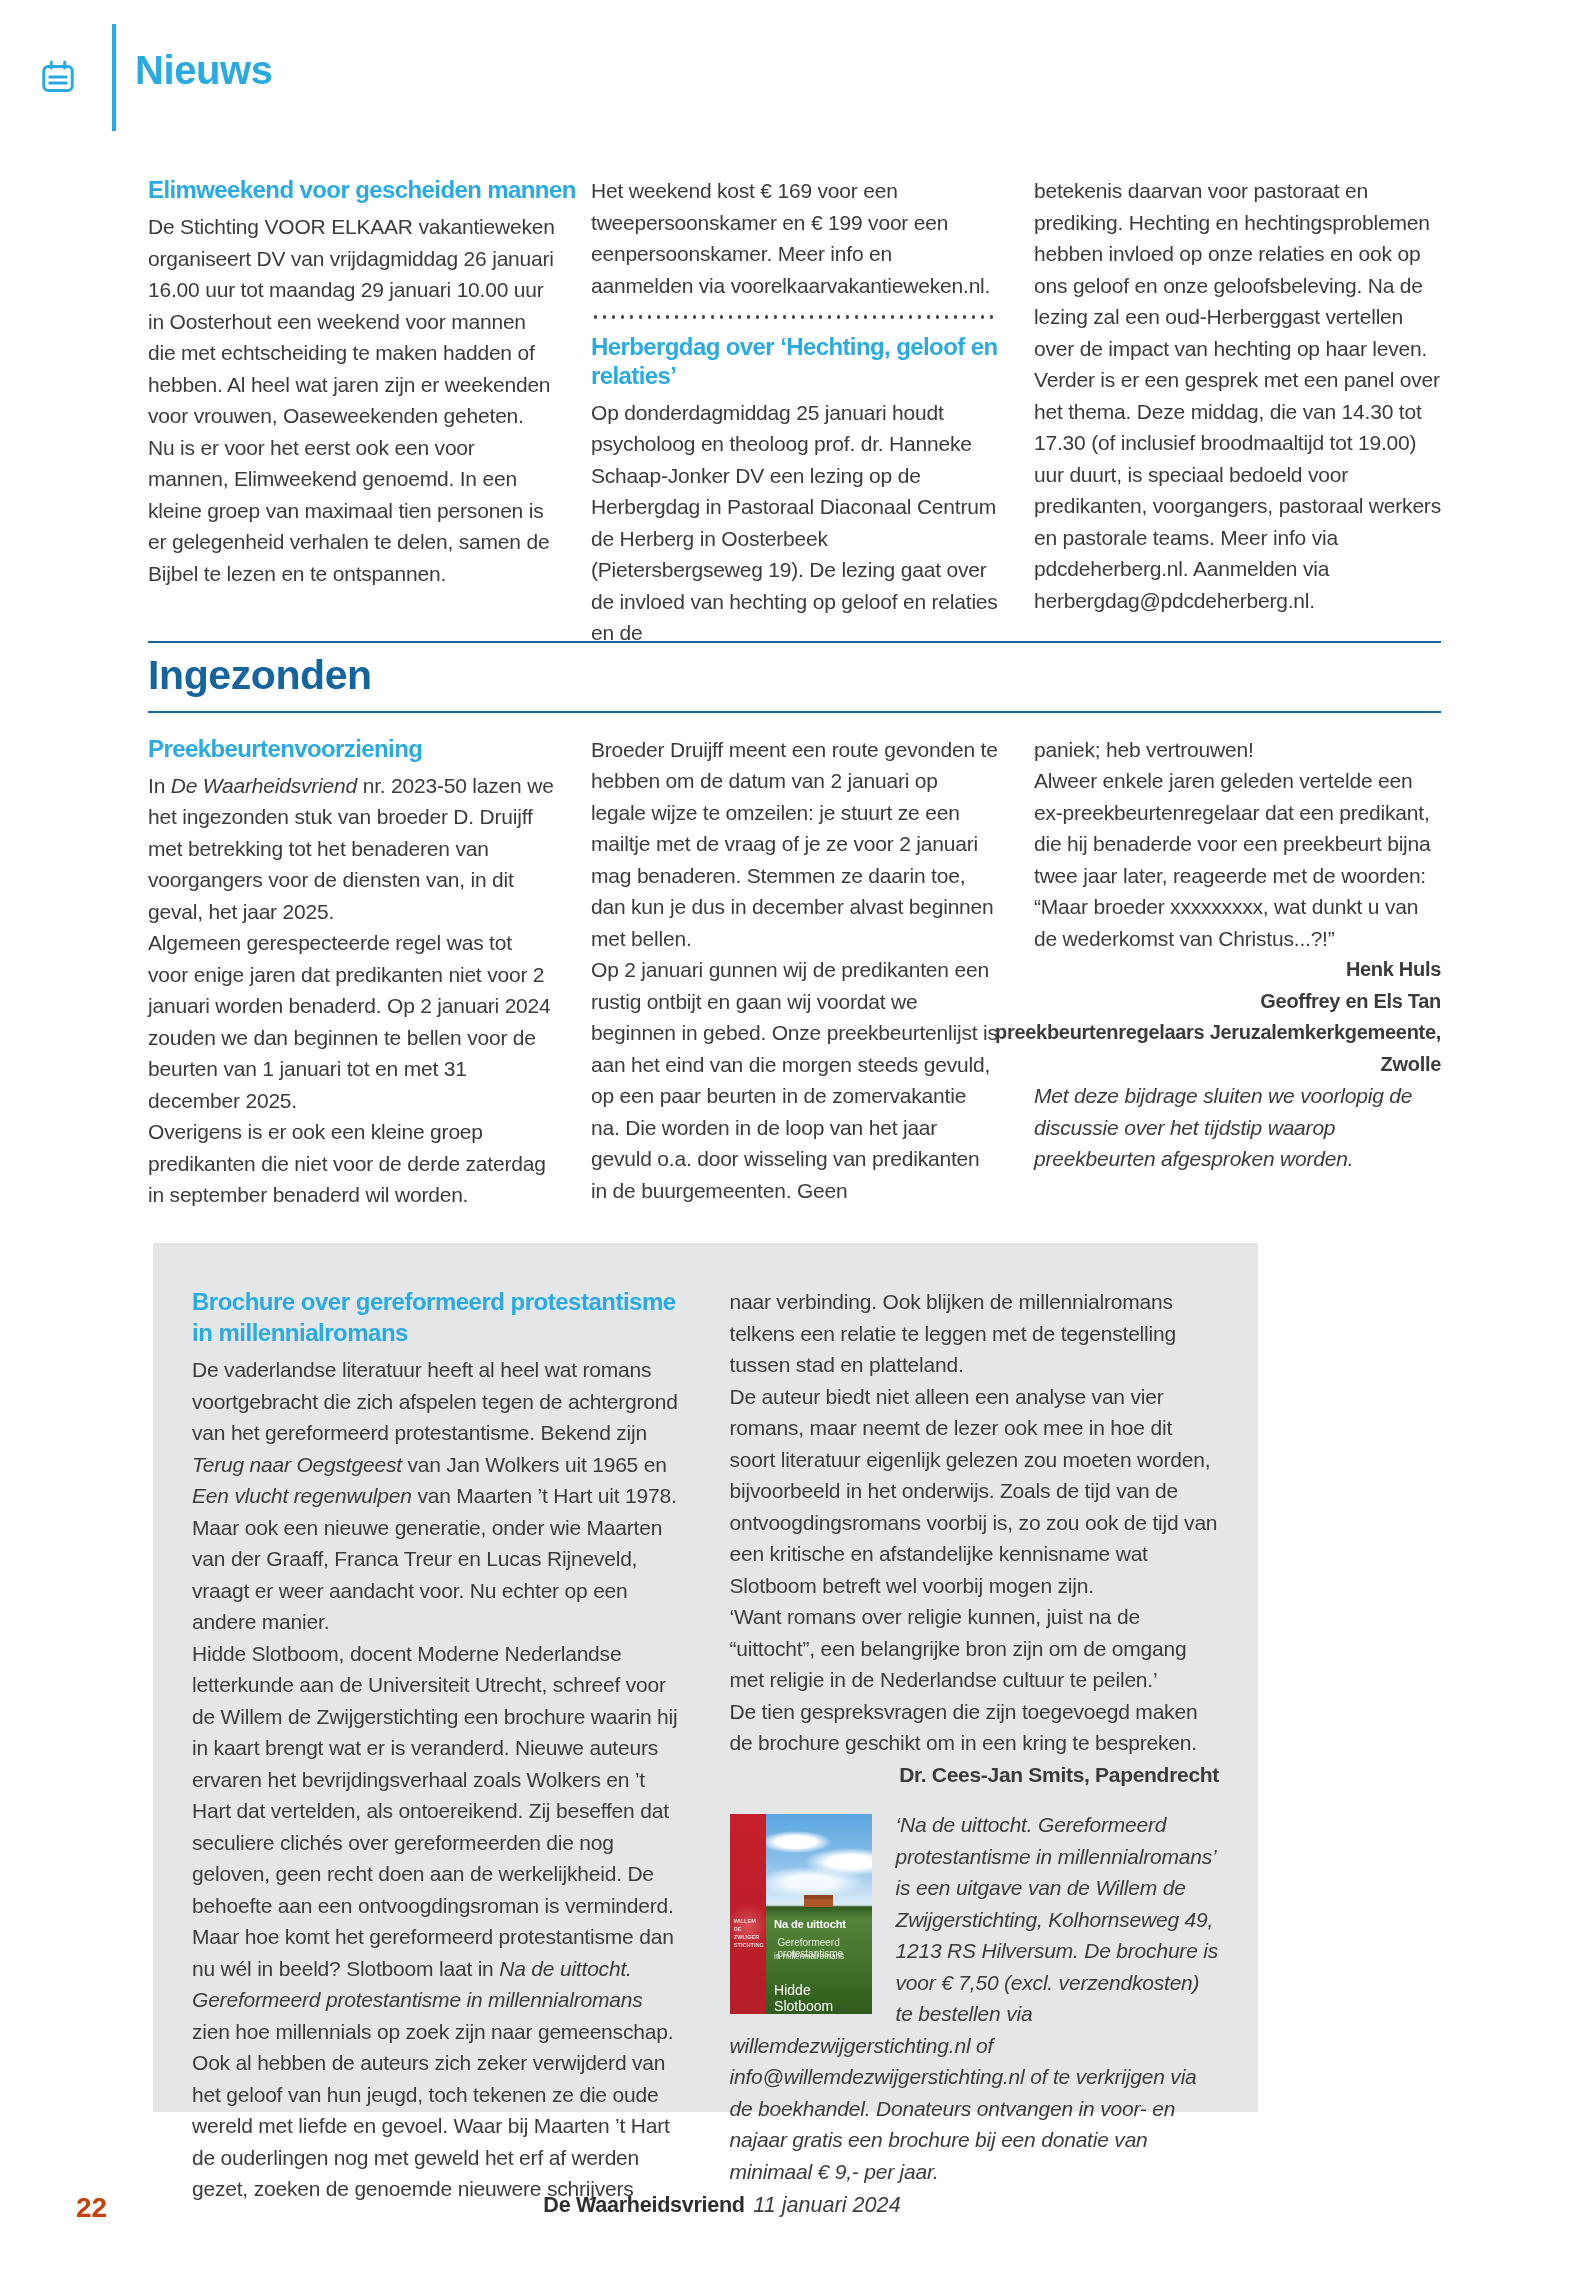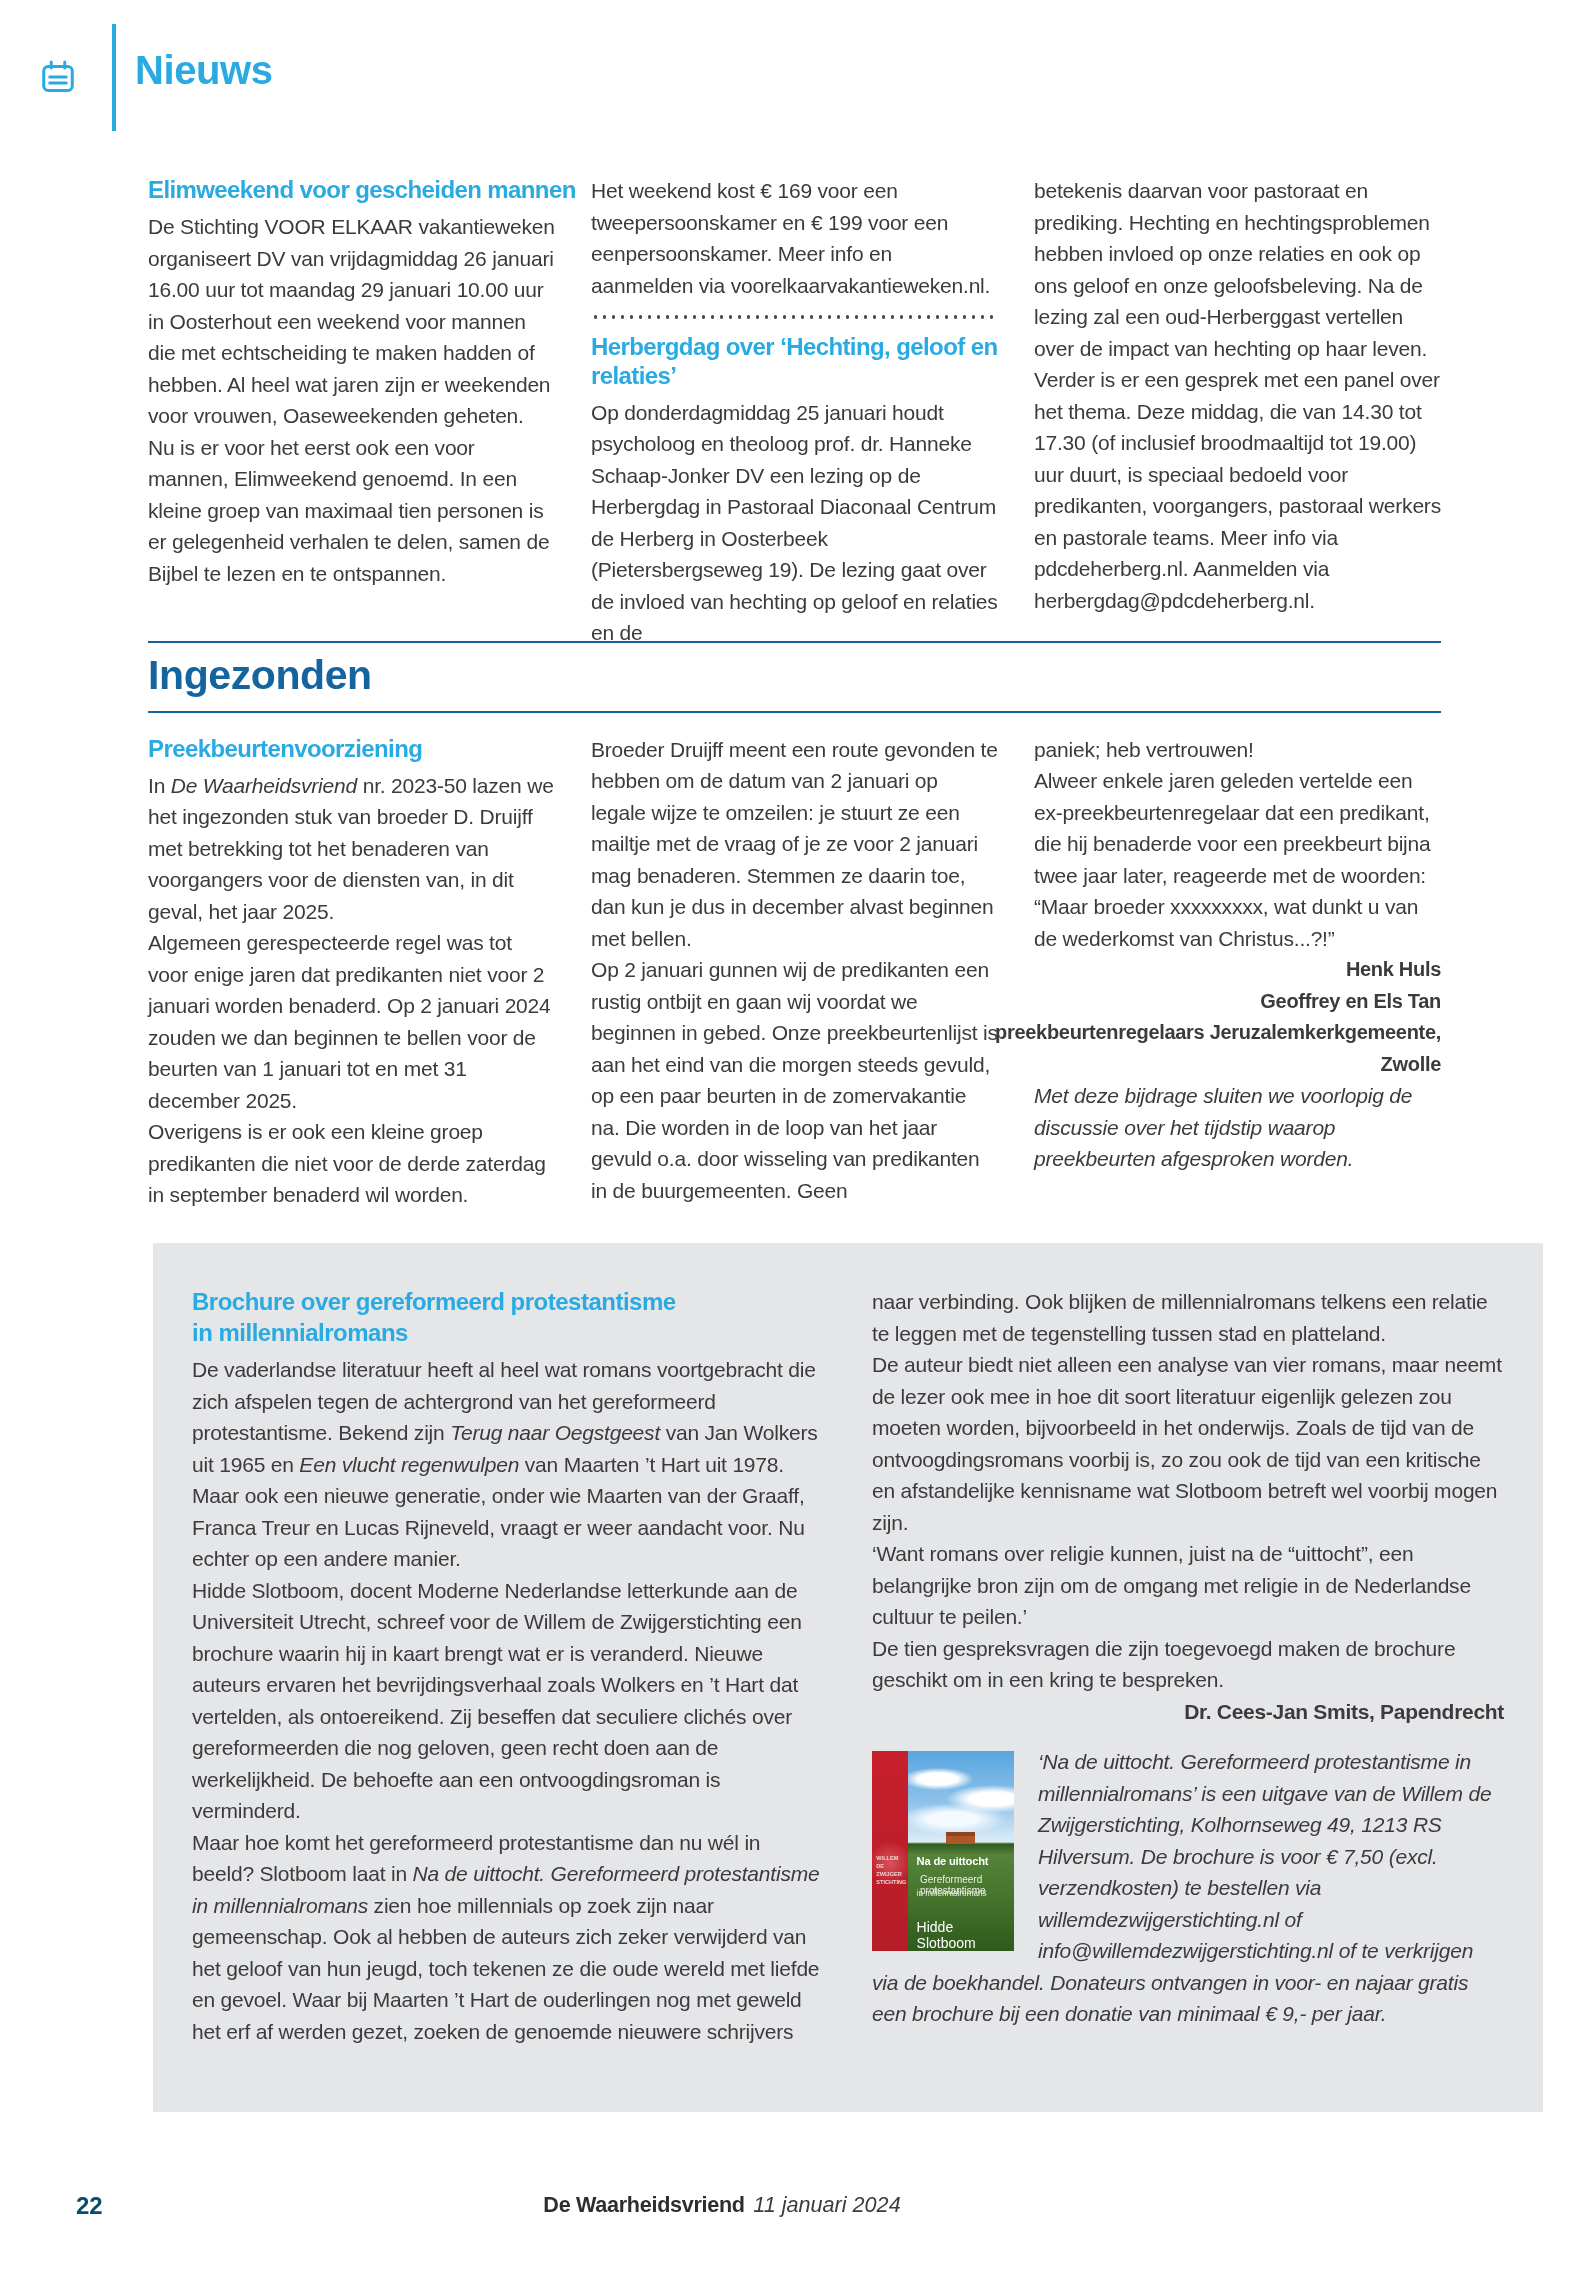--- a/index.html
+++ b/index.html
@@ -32,21 +32,21 @@
   
   #ingezonden { left:148px; top:641px; width:1293px; }
   .ing-head { border-top:2.6px solid #15649e; border-bottom:2.6px solid #15649e; }
   .ing-head h1 { margin:0; padding:9.5px 0 13px 0; font-size:41px; line-height:45px; font-weight:700; color:#15649e; letter-spacing:-0.4px; }
   #ingezonden .cols { margin-top:21px; }
   .sig { font-weight:700; text-align:right; white-space:nowrap; margin-left:-69px;
          font-size:20px; letter-spacing:-0.3px; line-height:31.5px; }
   .editor-note { font-style:italic; }
 
   
-  #graybox { left:153px; top:1243px; width:1390px; height:869px; background:#e5e6e7;
+  #graybox { left:153px; top:1243px; width:1105px; height:869px; background:#e5e6e7;
              box-sizing:border-box; padding:43px 39px 0 39px; display:flex; gap:48px; }
   .gcol { flex:1; min-width:0; }
   .gh { font-size:24px; line-height:31px; font-weight:700; color:#29abe2; letter-spacing:-0.5px; white-space:nowrap; }
   .gh-wrap { margin:0 0 6px 0; }
   .sig-right { font-weight:700; text-align:right; font-size:21px; line-height:31.5px; letter-spacing:-0.3px; }
   .note-wrap { margin-top:19px; }
   .book-note { font-style:italic; }
 
   
   .book { float:left; width:142px; height:200px; margin:5.2px 24px 5.2px 0; display:flex; }
@@ -61,21 +61,21 @@
              radial-gradient(ellipse 54px 15.5px at 42% 34%, #f4faff 45%, rgba(255,255,255,0) 100%),
              linear-gradient(180deg, #58a6e0 0%, #8fc2ea 26%, #cfe6f6 42%, #dcecf7 45.5%, #2f5a1e 46.5%, #55833a 52%, #47752d 72%, #2f5a1c 100%); }
   .house { position:absolute; left:36%; top:42.5%; width:29px; height:7.8px; background:#b0572a; }
   .house:before { content:""; position:absolute; left:0; top:-4.3px; width:29px; height:4.3px; background:#8f4420; }
   .cover-title { position:absolute; left:8.6px; top:52%; color:#ffffff; font-weight:700; font-size:11.2px; letter-spacing:-0.2px; }
   .cover-sub1 { position:absolute; left:12px; top:61.5%; color:#e9f0e2; font-size:10px; }
   .cover-sub2 { position:absolute; left:8.6px; top:69%; color:#e9f0e2; font-size:8.2px; }
   .cover-author { position:absolute; left:8.6px; top:84%; color:#ffffff; font-size:14px; }
 
   
-  #pageno { left:76px; top:2192px; font-size:24px; font-weight:700; color:#0c4a6e; }
+  #pageno { left:76px; top:2192px; font-size:28px; font-weight:700; color:#c2410c; }
   #footer-center { left:0; top:2192px; width:1444px; text-align:center; font-size:21.6px; color:#2e2e30; }
   #footer-center .mag { font-weight:700; letter-spacing:-0.3px; }
   #footer-center .date { font-style:italic; margin-left:8.6px; color:#3b3b3d; }
 </style>
 </head>
 <body>
 
 <div class="page">
 
   <svg id="news-icon" class="abs" width="36" height="36" viewBox="0 0 48 48">

